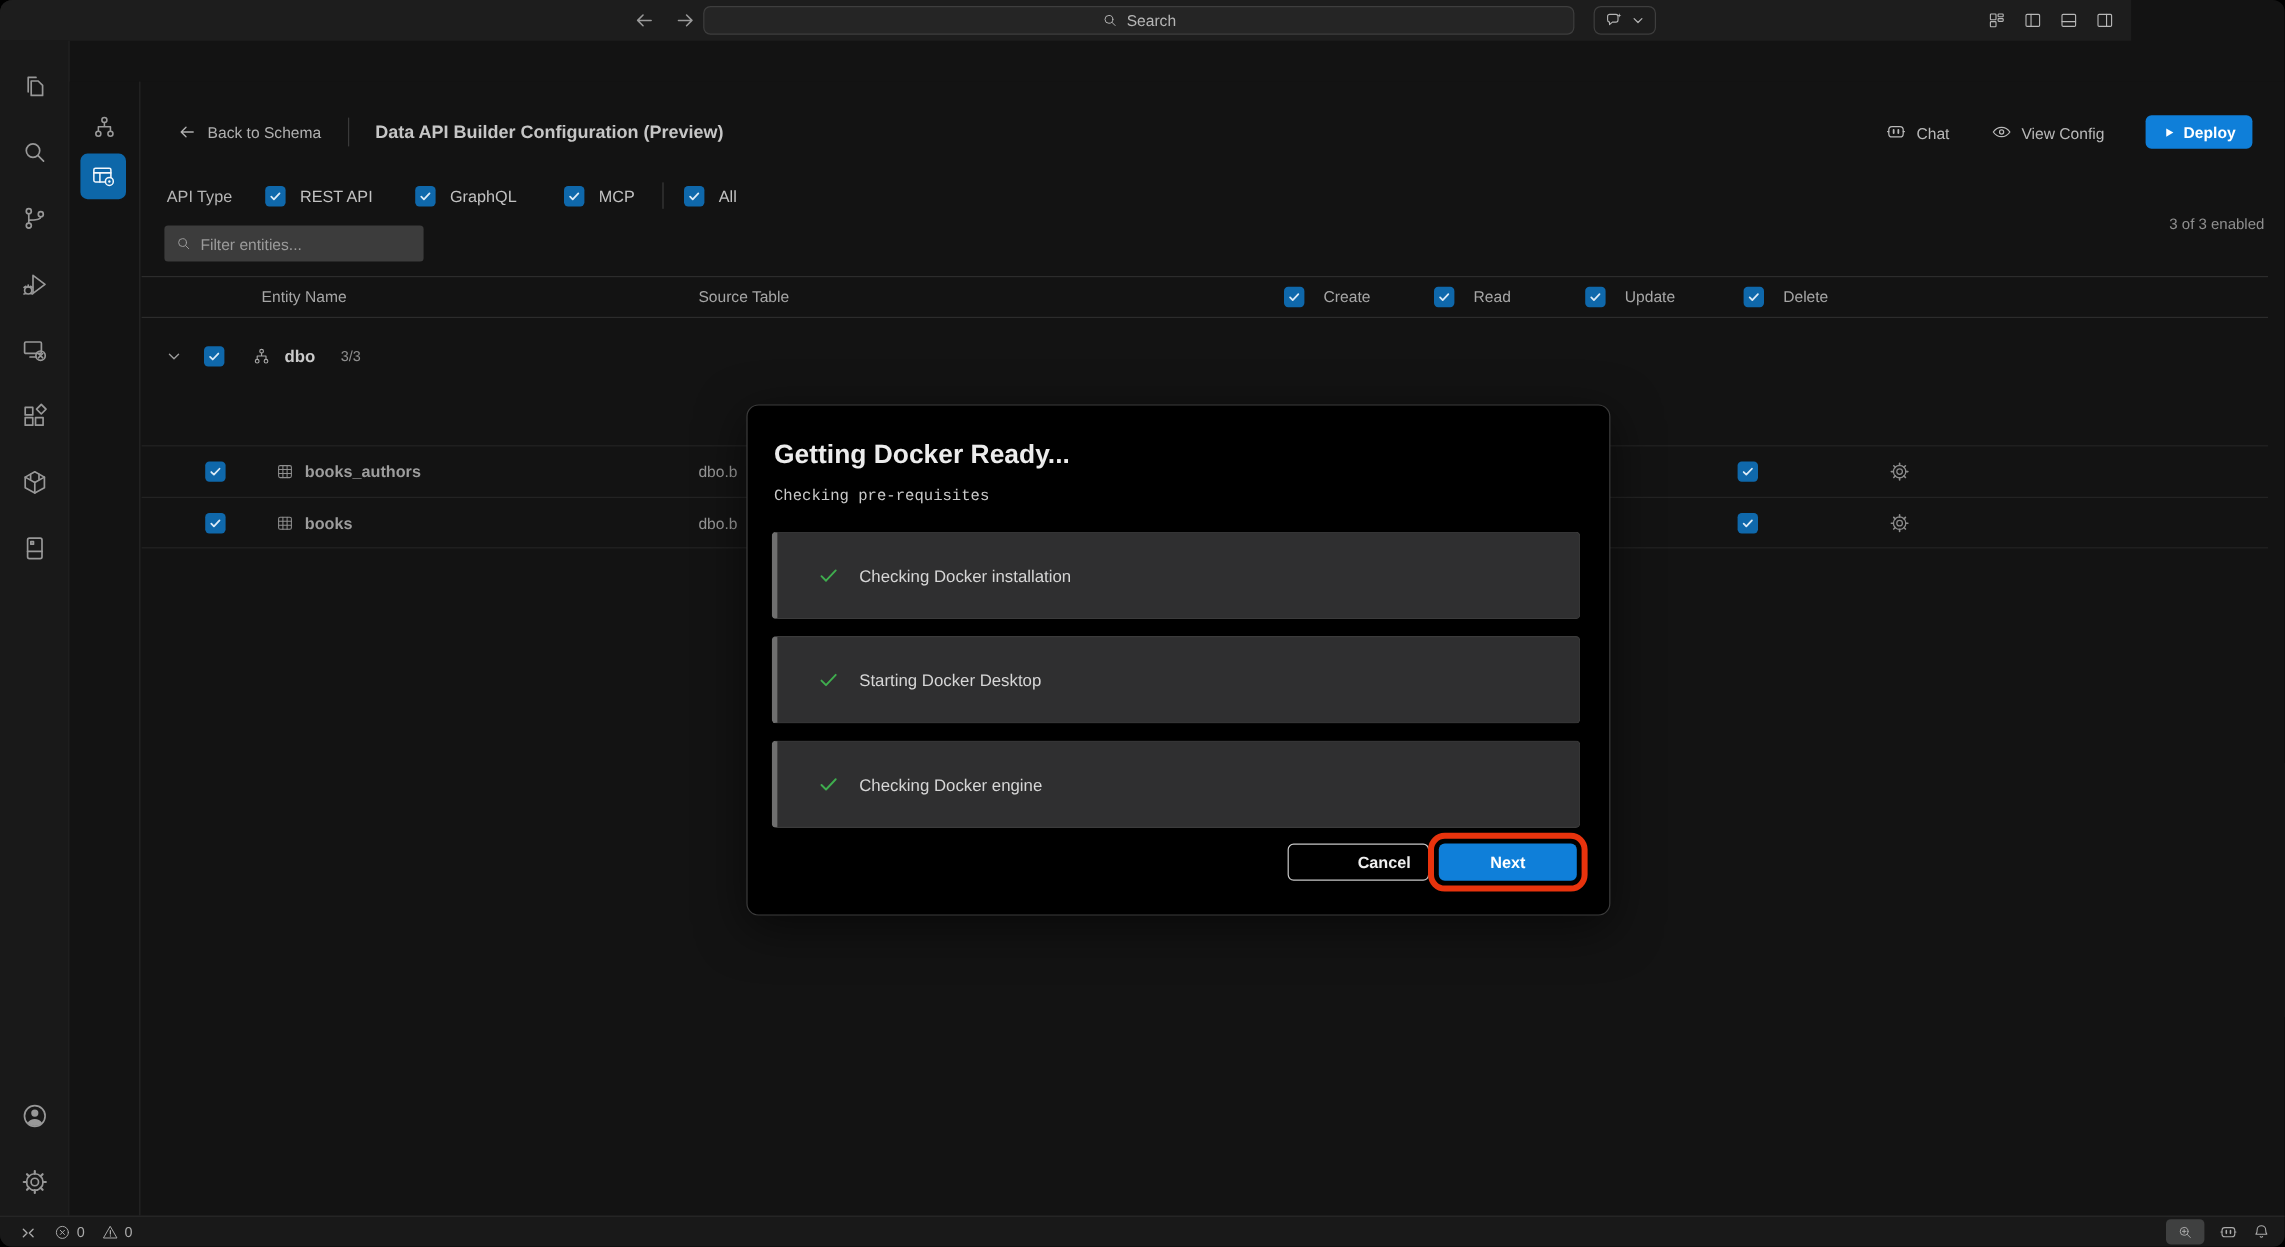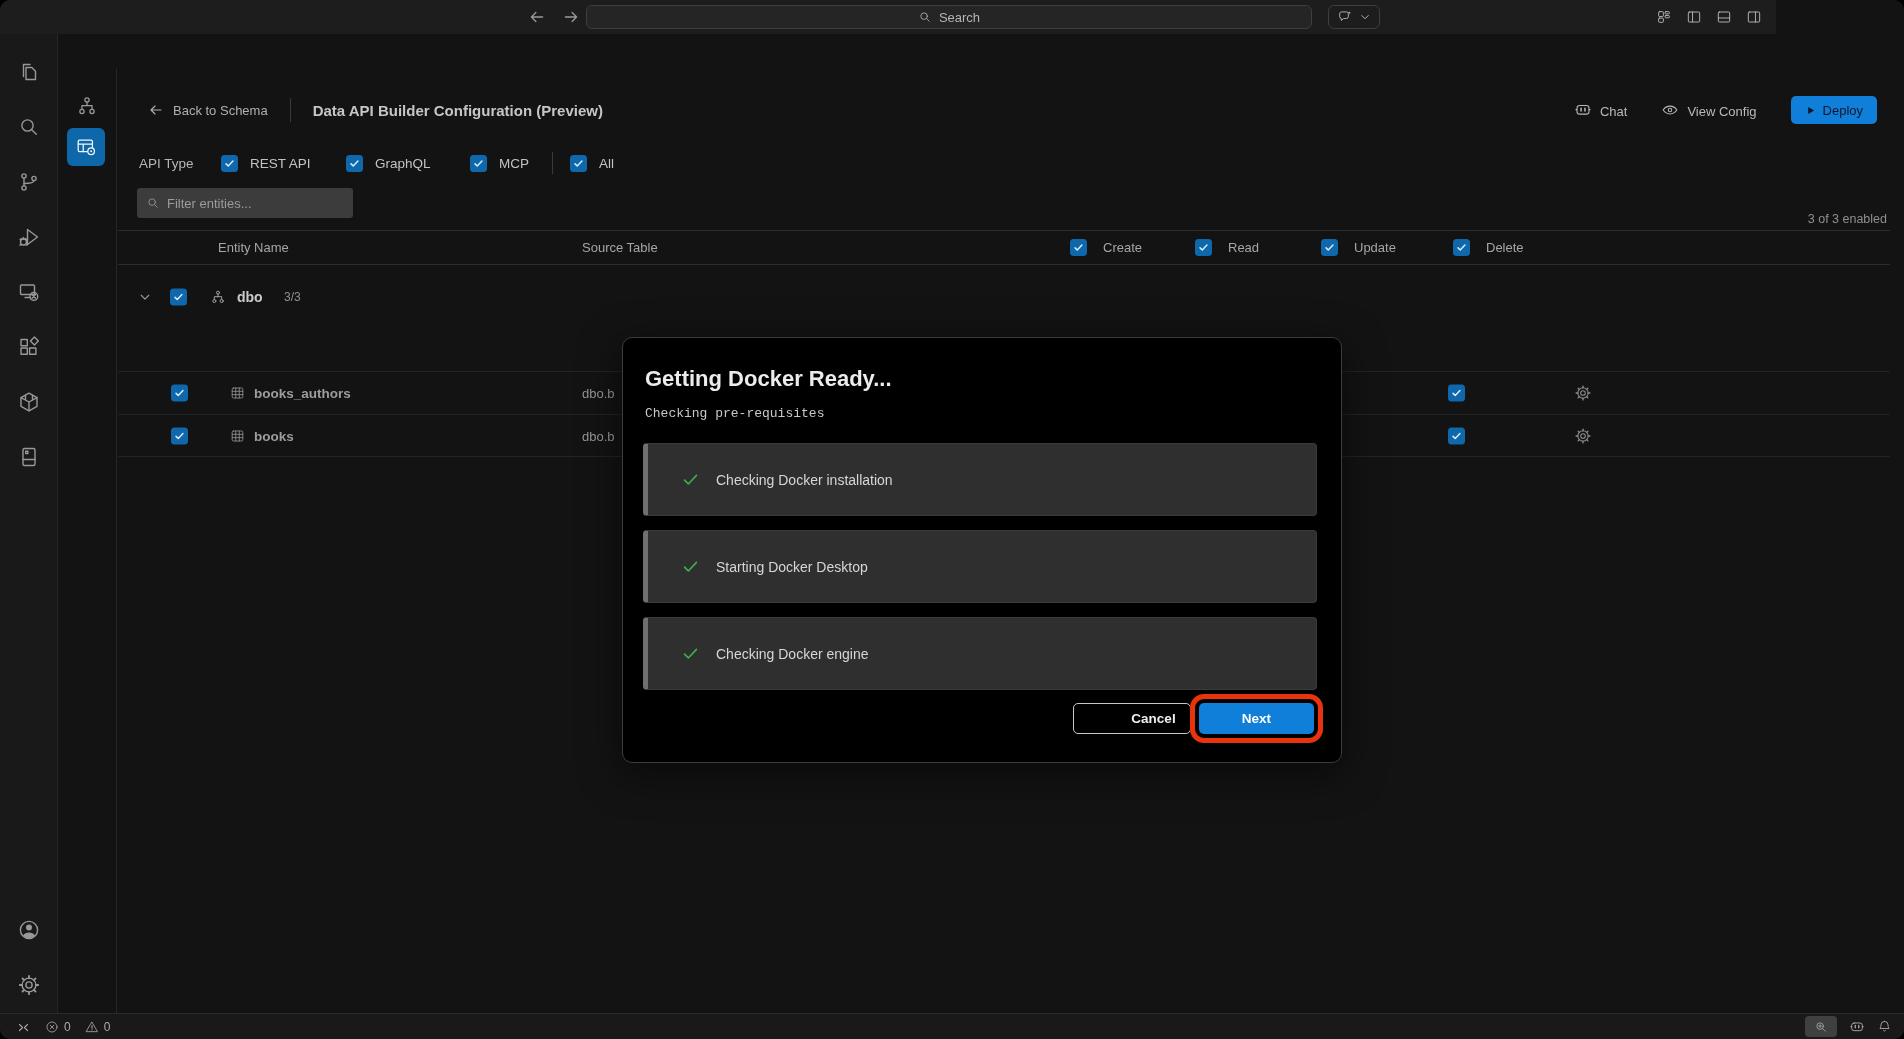--- a/index.html
+++ b/index.html
@@ -35,35 +35,35 @@
   .rail { position:absolute; left:0; top:0; width:59px; height:100%; border-right:1px solid #262626; }
   .rail-active { position:absolute; left:9px; top:60px; width:38px; height:38px; background:#0d67a9; border-radius:6px; display:flex; align-items:center; justify-content:center; color:#f2f7fb; }
   .content { position:absolute; left:60px; top:0; right:0; bottom:0; }
 
   .page-header { position:absolute; left:0; right:0; top:22px; height:40px; display:flex; align-items:center; }
   .back-link { margin-left:30px; display:flex; align-items:center; gap:9px; color:#b0b0b0; font-size:13px; cursor:pointer; }
   .hdiv { width:1px; height:24px; background:#3a3a3a; margin:0 22px; }
   .page-title { font-size:15px; font-weight:700; color:#c6c6c6; }
   .header-actions { margin-left:auto; margin-right:27px; display:flex; align-items:center; gap:34px; }
   .txt-btn { display:flex; align-items:flex-end; gap:8px; color:#b9b9b9; font-size:13px; cursor:pointer; }
-  .deploy-btn { background:#0f7fd9; color:#0f172a; height:28px; padding:0 14px; border:none; border-radius:5px; display:flex; align-items:center; gap:7px; font-weight:400; font-size:13px; font-family:inherit; cursor:pointer; }
+  .deploy-btn { background:#0f7fd9; color:#ffffff; height:28px; padding:0 14px; border:none; border-radius:5px; display:flex; align-items:center; gap:7px; font-weight:700; font-size:13px; font-family:inherit; cursor:pointer; }
 
   .api-row { position:absolute; left:0; right:0; top:80px; height:30px; }
   .api-row > * { position:absolute; top:0; height:30px; display:flex; align-items:center; }
   .api-label { left:21px; color:#b5b5b5; font-size:13.5px; }
   .api-opt { gap:12px; color:#c2c2c2; font-size:13.5px; }
   .vsep { width:1px; height:22px; background:#3a3a3a; top:4px !important; }
 
   .cb { width:17px; height:17px; border-radius:3.5px; background:#0f68ab; display:flex; align-items:center; justify-content:center; cursor:pointer; flex:none; }
   .ck { width:11px; height:11px; stroke:#dcebf7; stroke-width:3.2; }
 
   .filter-input { position:absolute; left:19px; top:120px; width:216px; height:30px; background:#3c3c3c; border-radius:3px; display:flex; align-items:center; gap:7px; padding:0 9px; color:#9b9b9b; }
   .filter-input input { background:transparent; border:none; outline:none; color:#cfcfcf; font-size:13px; width:100%; font-family:inherit; }
   .filter-input input::placeholder { color:#9b9b9b; }
-  .enabled-count { position:absolute; right:17px; top:136px; height:30px; display:flex; align-items:center; color:#8f8f8f; font-size:12.5px; }
+  .enabled-count { position:absolute; right:17px; top:104px; height:30px; display:flex; align-items:center; color:#8f8f8f; font-size:12.5px; }
 
   .thead { position:absolute; left:0; right:14px; top:162px; height:35px; border-top:1px solid #2c2c2c; border-bottom:1px solid #2c2c2c; }
   .thead > * { position:absolute; top:0; height:33px; display:flex; align-items:center; color:#a6a6a6; font-size:13px; }
   .th-entity { left:100px; } .th-source { left:464px; }
   .th-crud { gap:16px; }
   .th-create{ left:952px; } .th-read{ left:1077px; } .th-update{ left:1203px; } .th-delete{ left:1335px; }
 
   .group-row { position:absolute; left:0; right:14px; top:197px; height:63px; }
   .group-row > * { position:absolute; top:50%; transform:translateY(-50%); }
   .g-chev { left:20px; color:#9a9a9a; }

